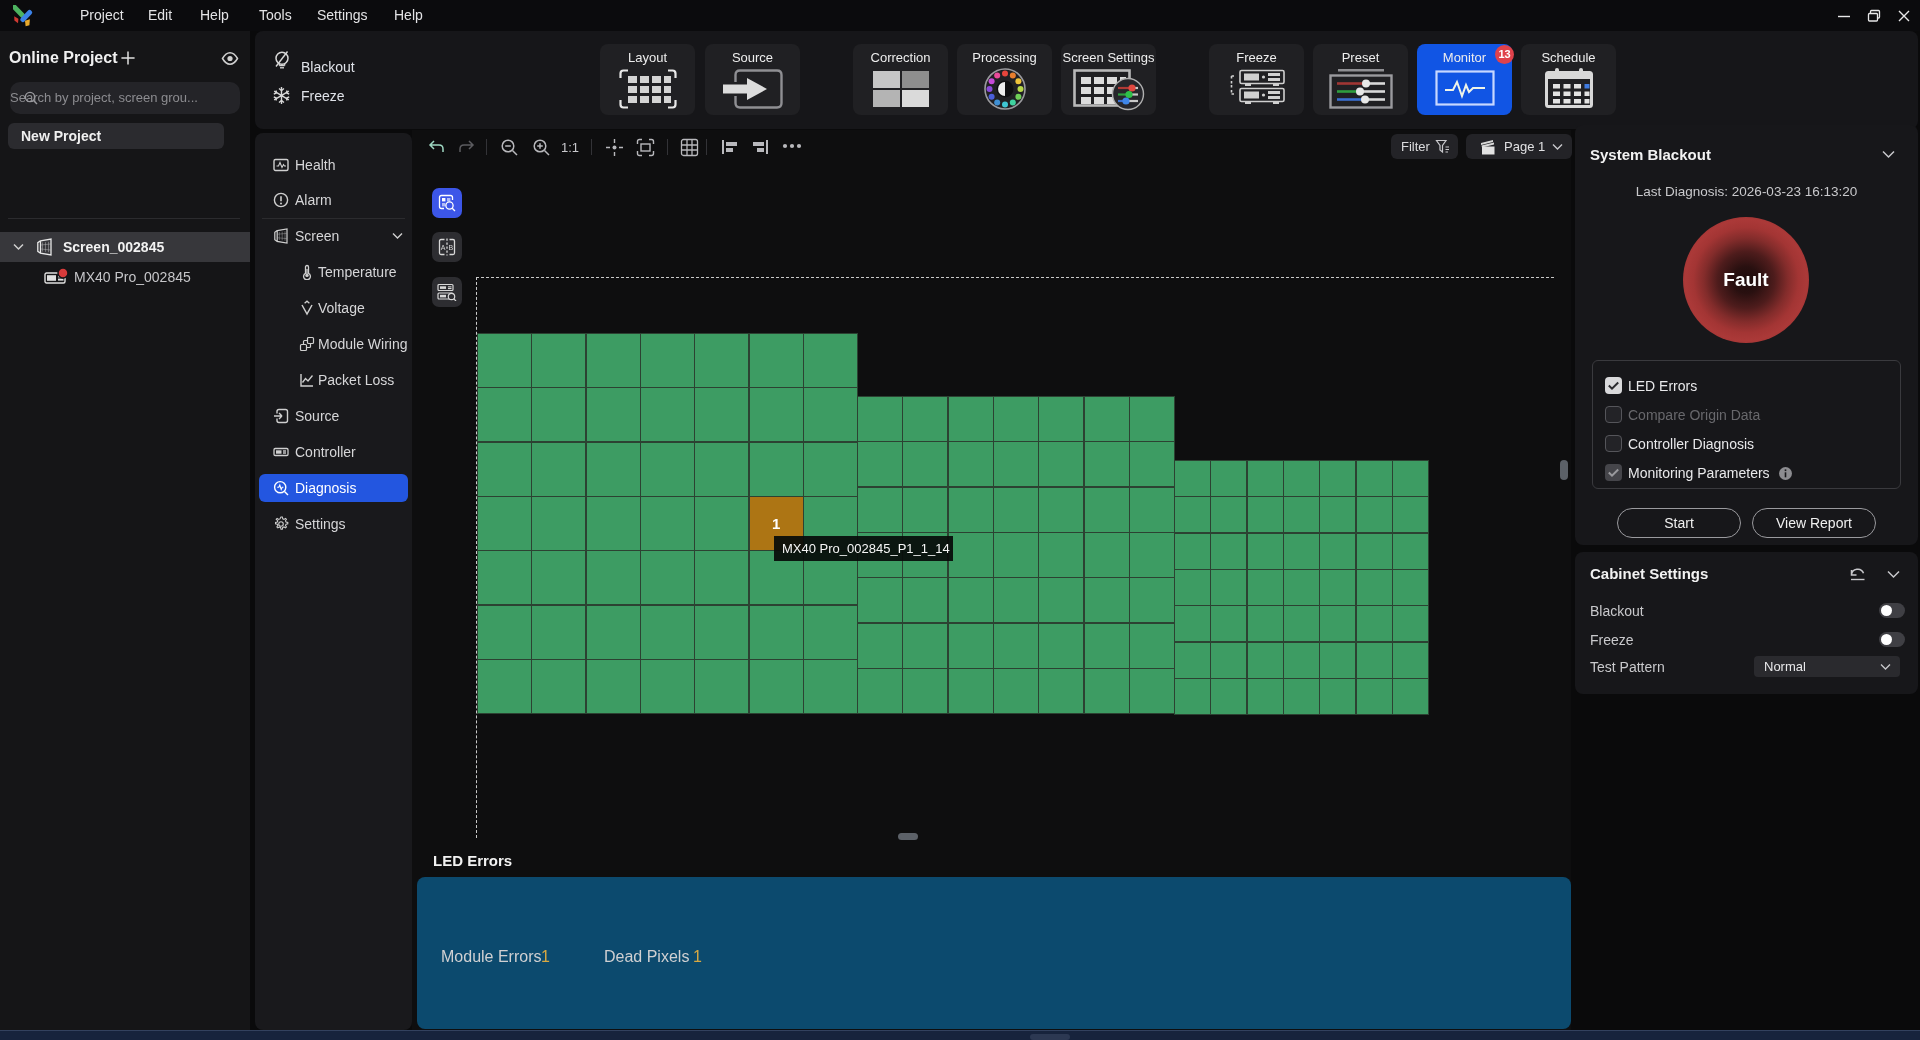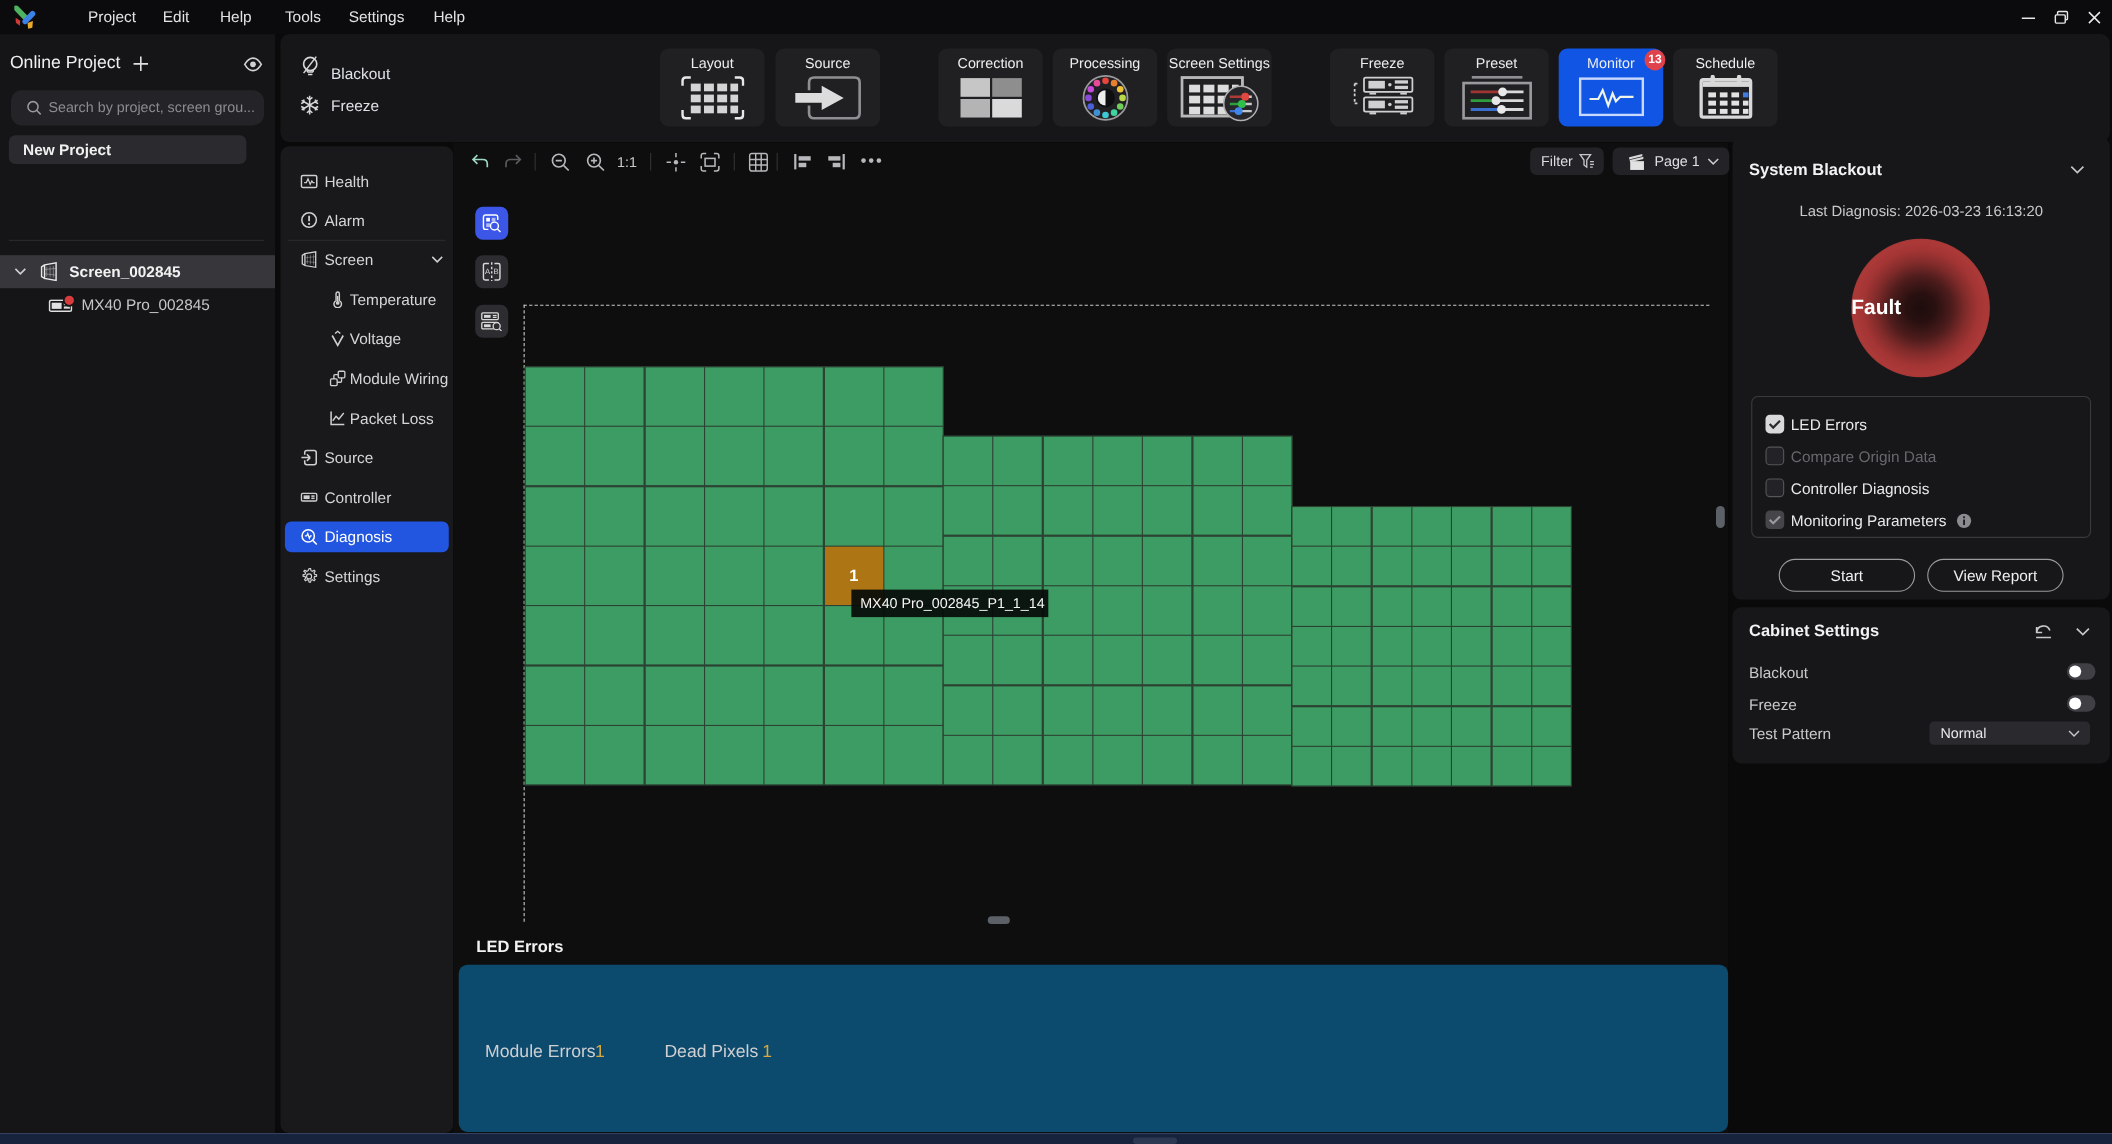--- a/index.html
+++ b/index.html
@@ -101,32 +101,32 @@
   </svg>
 <svg class="abs" style="left:1866px;top:8px" width="16" height="16" viewBox="0 0 16 16">
     <rect x="4.5" y="2.5" width="9" height="7.5" rx="1" fill="none" stroke="#e8e8e8" stroke-width="1.3"></rect>
     <rect x="2.5" y="5.5" width="9" height="7.5" rx="1" fill="#0b0b0d" stroke="#e8e8e8" stroke-width="1.3"></rect>
   </svg>
 <svg class="abs" style="left:1896px;top:8px" width="16" height="16" viewBox="0 0 16 16">
     <path d="M3 3 L13 13 M13 3 L3 13" stroke="#e8e8e8" stroke-width="1.4"></path>
   </svg>
 
 <div class="abs" id="leftpanel"></div>
-<span class="abs" style="left:9px;top:49px;font-size:16px;font-weight:normal;color:#f0f0f0">Online Project</span>
+<span class="abs" style="left:9px;top:49px;font-size:16px;font-weight:bold;color:#f0f0f0">Online Project</span>
 <svg class="abs" style="left:120px;top:50px" width="16" height="16" viewBox="0 0 17 17">
     <path d="M8.5 1.5 V15.5 M1.5 8.5 H15.5" stroke="#e0e0e0" stroke-width="1.6"></path>
   </svg>
 <svg class="abs" style="left:221px;top:51px" width="18" height="15" viewBox="0 0 18 15">
     <path d="M1.5 7.5 C4 3.2 7 1.8 9 1.8 C11 1.8 14 3.2 16.5 7.5 C14 11.8 11 13.2 9 13.2 C7 13.2 4 11.8 1.5 7.5 Z" fill="none" stroke="#d0d0d0" stroke-width="1.5"></path>
     <circle cx="9" cy="7.5" r="2.6" fill="#d0d0d0"></circle>
   </svg>
 <div class="abs" id="searchbox"><svg class="abs" style="left:13px;top:8px" width="16" height="16" viewBox="0 0 16 16">
       <circle cx="7" cy="7" r="4.6" fill="none" stroke="#9a9a9e" stroke-width="1.4"></circle>
       <path d="M10.5 10.5 L14 14" stroke="#9a9a9e" stroke-width="1.4"></path>
-    </svg><span style="padding-left:34px">Search by project, screen grou...</span></div>
+    </svg><span style="">Search by project, screen grou...</span></div>
 <div class="abs" id="newproject">New Project</div>
 <div class="abs" id="treediv"></div>
 <div class="abs" id="rowscreen">
 <svg class="abs" style="left:13px;top:11px" width="11" height="8" viewBox="0 0 11 8">
       <path d="M1 1.5 L5.5 6 L10 1.5" fill="none" stroke="#cfcfcf" stroke-width="1.5"></path>
     </svg>
 <svg class="abs" style="left:36px;top:6px" width="17" height="18" viewBox="0 0 17 18">
       <path d="M4.5 2.8 L15 1 V17 L4.5 15.2 Z M4.5 2.8 L1.8 4.6 V13.4 L4.5 15.2" fill="none" stroke="#e8e8e8" stroke-width="1.3"></path>
       <path d="M6.5 4.5 V13.5 M9.5 4.2 V13.8 M12.5 3.8 V14.2 M5 7 L14.5 6 M5 11 L14.5 12" stroke="#e8e8e8" stroke-width=".5" opacity=".7"></path>
     </svg>
@@ -697,21 +697,21 @@
 <span style="left:187px;color:#d0d0d2">Dead Pixels</span>
 <span style="left:276px;color:#d8a842">1</span>
 </div>
 
 <div class="abs" id="rp1">
 <span class="rptitle" style="position:absolute;left:15px;top:21px">System Blackout</span>
 <svg style="position:absolute;left:307px;top:25px" width="13" height="9" viewBox="0 0 13 9">
       <path d="M1 1.5 L6.5 7 L12 1.5" fill="none" stroke="#c8c8cc" stroke-width="1.5"></path>
     </svg>
 <span style="position:absolute;left:0;top:59px;width:343px;text-align:center;font-size:13.5px;color:#c9c9cc">Last Diagnosis: 2026-03-23 16:13:20</span>
-<div style="position:absolute;left:108px;top:92px;width:126px;height:126px;border-radius:63px;background:radial-gradient(circle at 50% 50%, #1d0c0c 0%, #291010 15%, #4e1c1c 32%, #832c2b 47%, #a33534 59%, #ab3938 68%, #9c3231 78%, #7c2827 86%, #521b1b 92%, rgba(55,18,18,.45) 96%, rgba(30,12,12,0) 100%);text-align:left;line-height:126px;color:#fff;font-size:19px;font-weight:bold">Fault</div>
+<div style="position:absolute;left:108px;top:92px;width:126px;height:126px;border-radius:63px;background:radial-gradient(circle at 50% 50%, #1d0c0c 0%, #291010 15%, #4e1c1c 32%, #832c2b 47%, #a33534 59%, #ab3938 68%, #9c3231 78%, #7c2827 86%, #521b1b 92%, rgba(55,18,18,.45) 96%, rgba(30,12,12,0) 100%);text-align:center;line-height:126px;color:#fff;font-size:19px;font-weight:bold">Fault</div>
 <div id="chkbox"></div>
 <div class="chkrow" style="left:30px;top:252px">
       <span class="cb on">
         <svg width="17" height="17" viewBox="0 0 17 17">
           <path d="M3.8 8.5 L7 11.7 L13.2 5.5" fill="none" stroke="#2a2a2e" stroke-width="2"></path>
         </svg>
       </span>
       <span class="lb">LED Errors</span>
     </div>
 <div class="chkrow" style="left:30px;top:281px">

